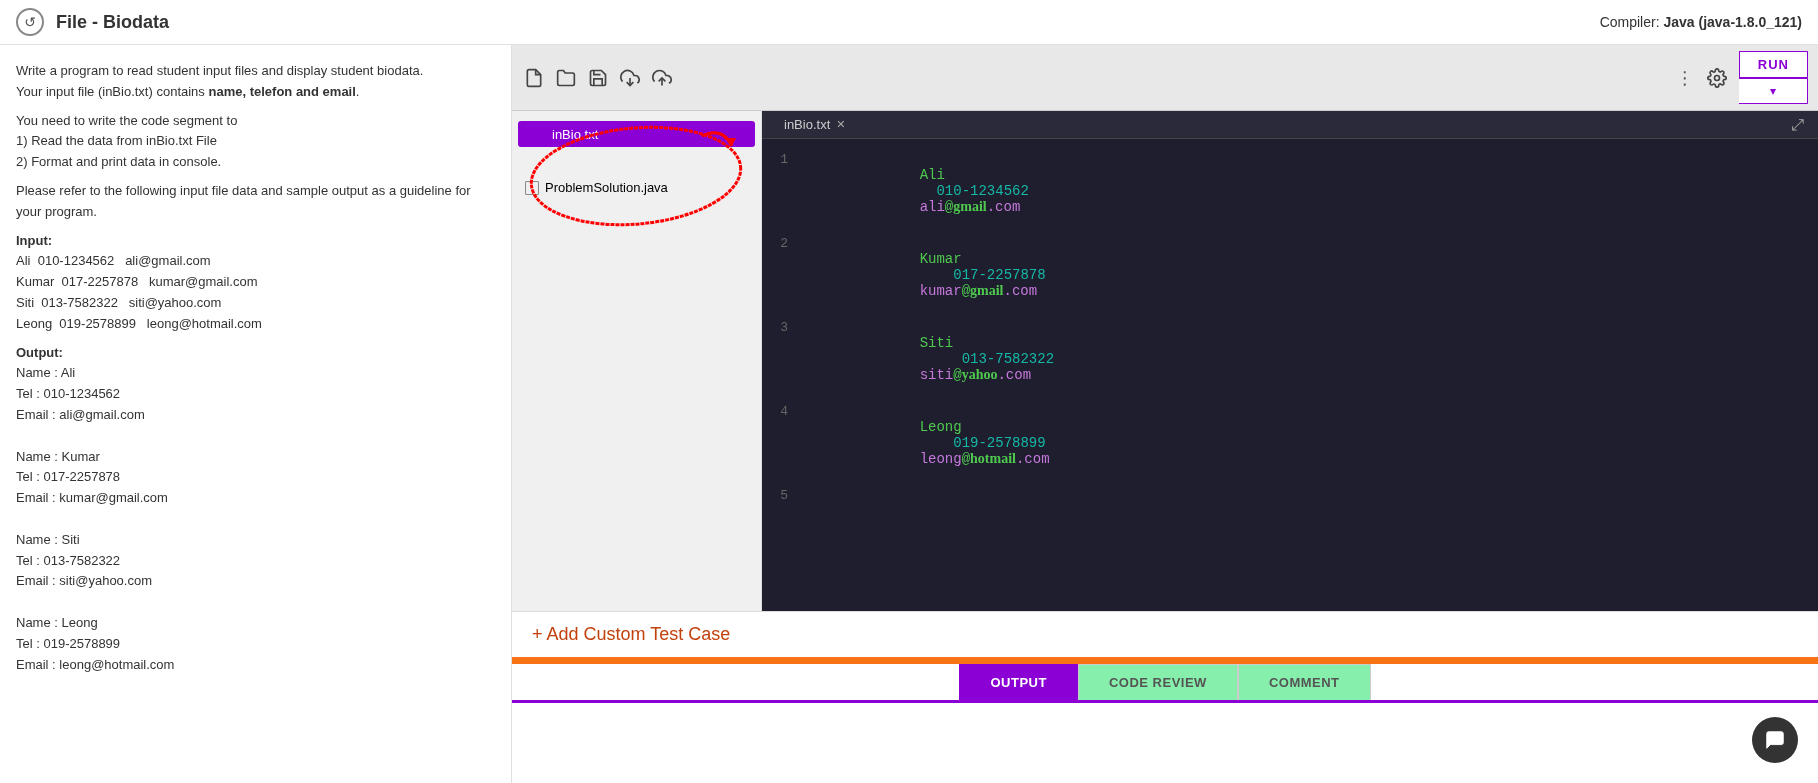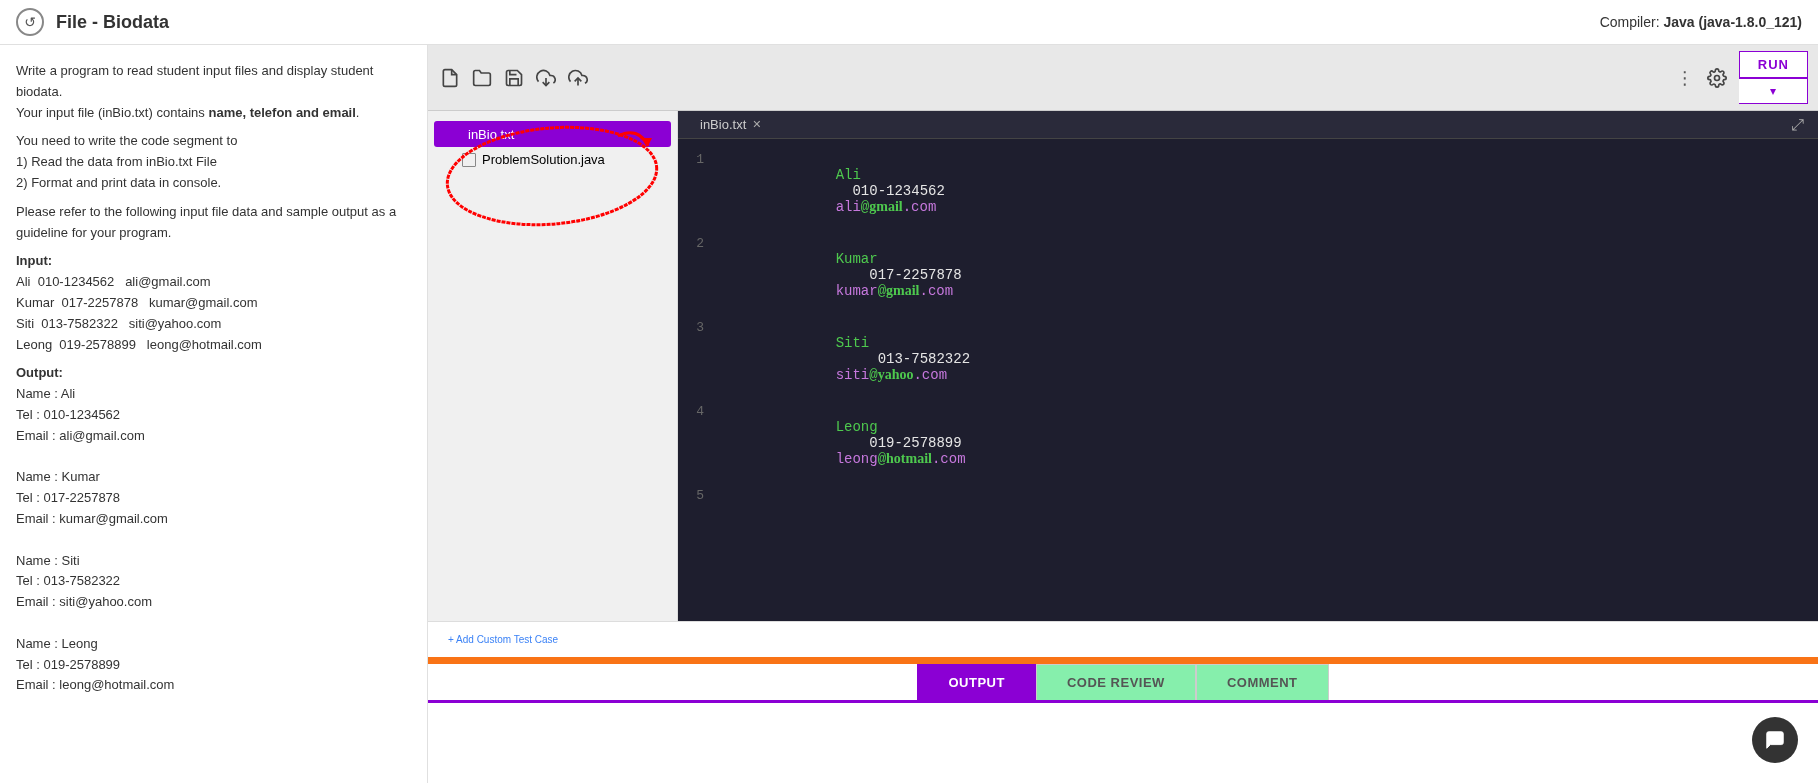--- a/index.html
+++ b/index.html
@@ -50,21 +50,21 @@
     }
 
     .main-content {
       display: flex;
       flex: 1;
       overflow: hidden;
     }
 
     
     .left-panel {
-      width: 428px;
+      width: 512px;
       border-right: 1px solid #e0e0e0;
       padding: 16px;
       overflow-y: auto;
       flex-shrink: 0;
     }
 
     .problem-desc {
       font-size: 13px;
       color: #333;
       line-height: 1.6;
@@ -284,36 +284,36 @@
       font-size: 13px;
       user-select: none;
     }
 
     .line-content {
       color: #eee;
       white-space: pre;
     }
 
     .name-green { color: #4ec94e; }
-    .phone-white { color: #e5e5e5; }
+    .phone-white { color: #14b8a6; }
     .email-purple { color: #c678dd; }
     .email-domain { color: #4ec94e; font-weight: bold; font-family: Liberation Serif, serif; }
     .at-sign { color: #4ec94e; }
 
     
     .bottom-section {
       background: #fff;
       border-top: 1px solid #ddd;
       flex-shrink: 0;
     }
 
     .add-test-case {
       padding: 12px 20px;
-      color: #3b82f6;
-      font-size: 10px;
+      color: #c2410c;
+      font-size: 18px;
       cursor: pointer;
     }
 
     .tab-bar {
       display: flex;
       justify-content: center;
       border-top: 7px solid #f97316;
       border-bottom: 3px solid #8b00d4;
     }
 
@@ -464,21 +464,21 @@
           <ellipse cx="124" cy="60" rx="105" ry="48" fill="none" stroke="red" stroke-width="3" stroke-dasharray="4,1" style="filter: none;" transform="rotate(-5, 124, 60)"></ellipse>
 
           <path d="M190,20 Q210,10 220,30" fill="none" stroke="red" stroke-width="3"></path>
           <polygon points="220,30 215,22 224,22" fill="red"></polygon>
         </svg>
 
         <div class="file-item selected">
           <div class="file-icon-purple"></div>
           <span class="file-label">inBio.txt</span>
         </div>
-        <div class="file-item" style="padding-left:34px;">
+        <div class="file-item" style="padding-left:13px;margin-top:28px;">
           <div class="file-icon-gray"></div>
           <span class="file-label">ProblemSolution.java</span>
         </div>
       </div>
 
       <div class="code-editor">
         <div class="editor-tab-bar">
           <div class="editor-tab">
             <span>inBio.txt</span>
             <span class="close-x">✕</span>

